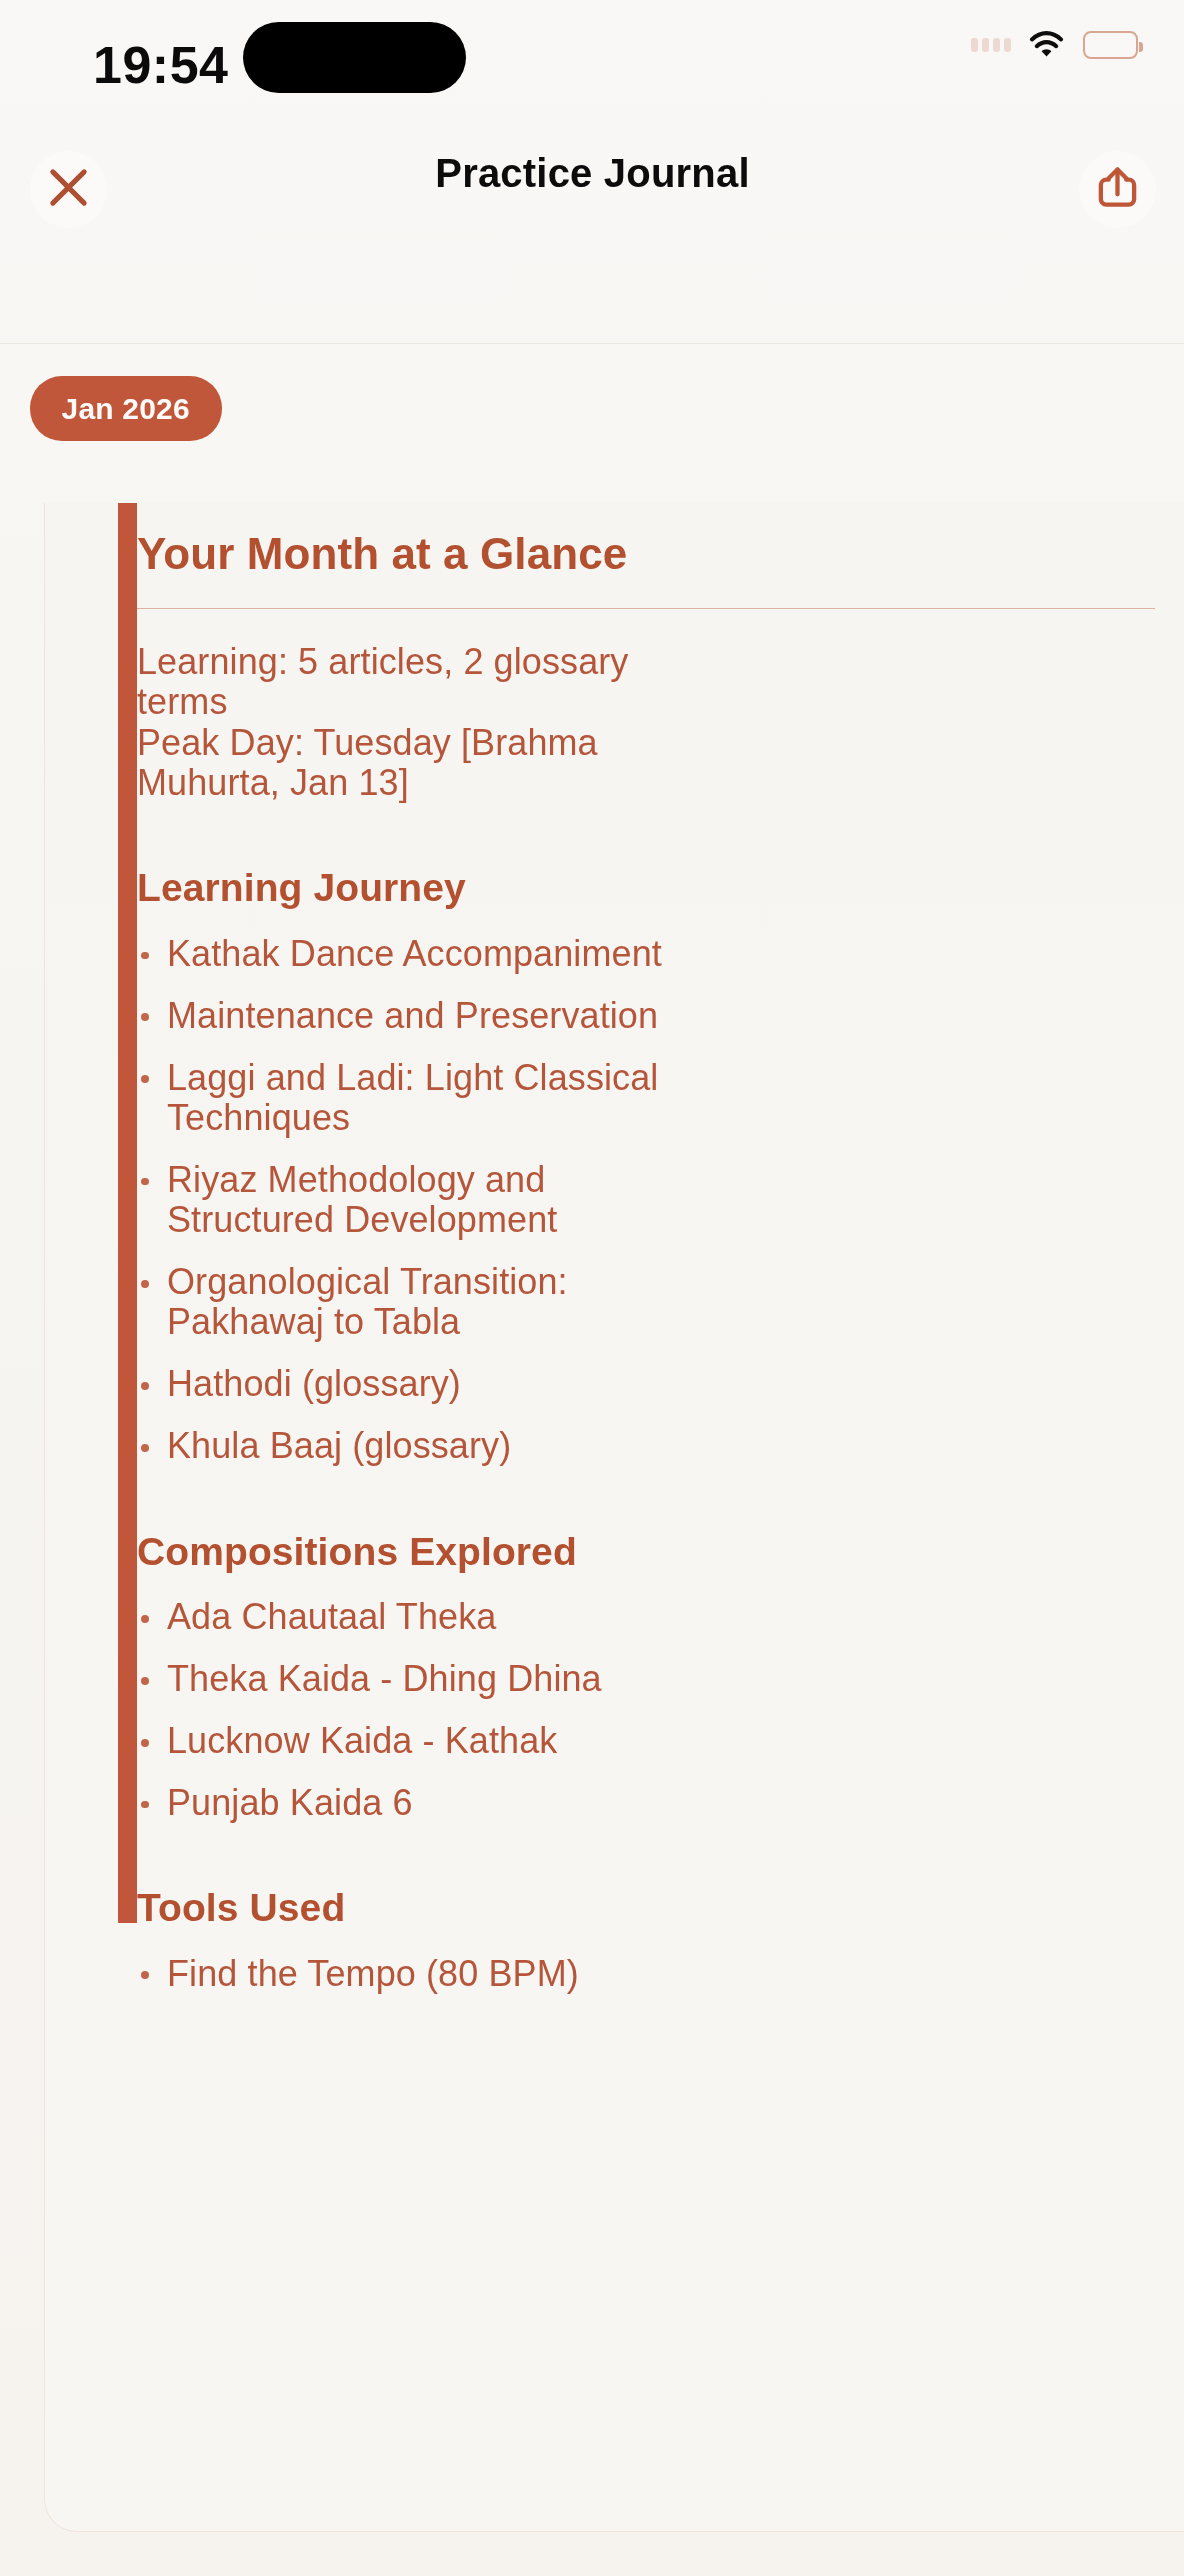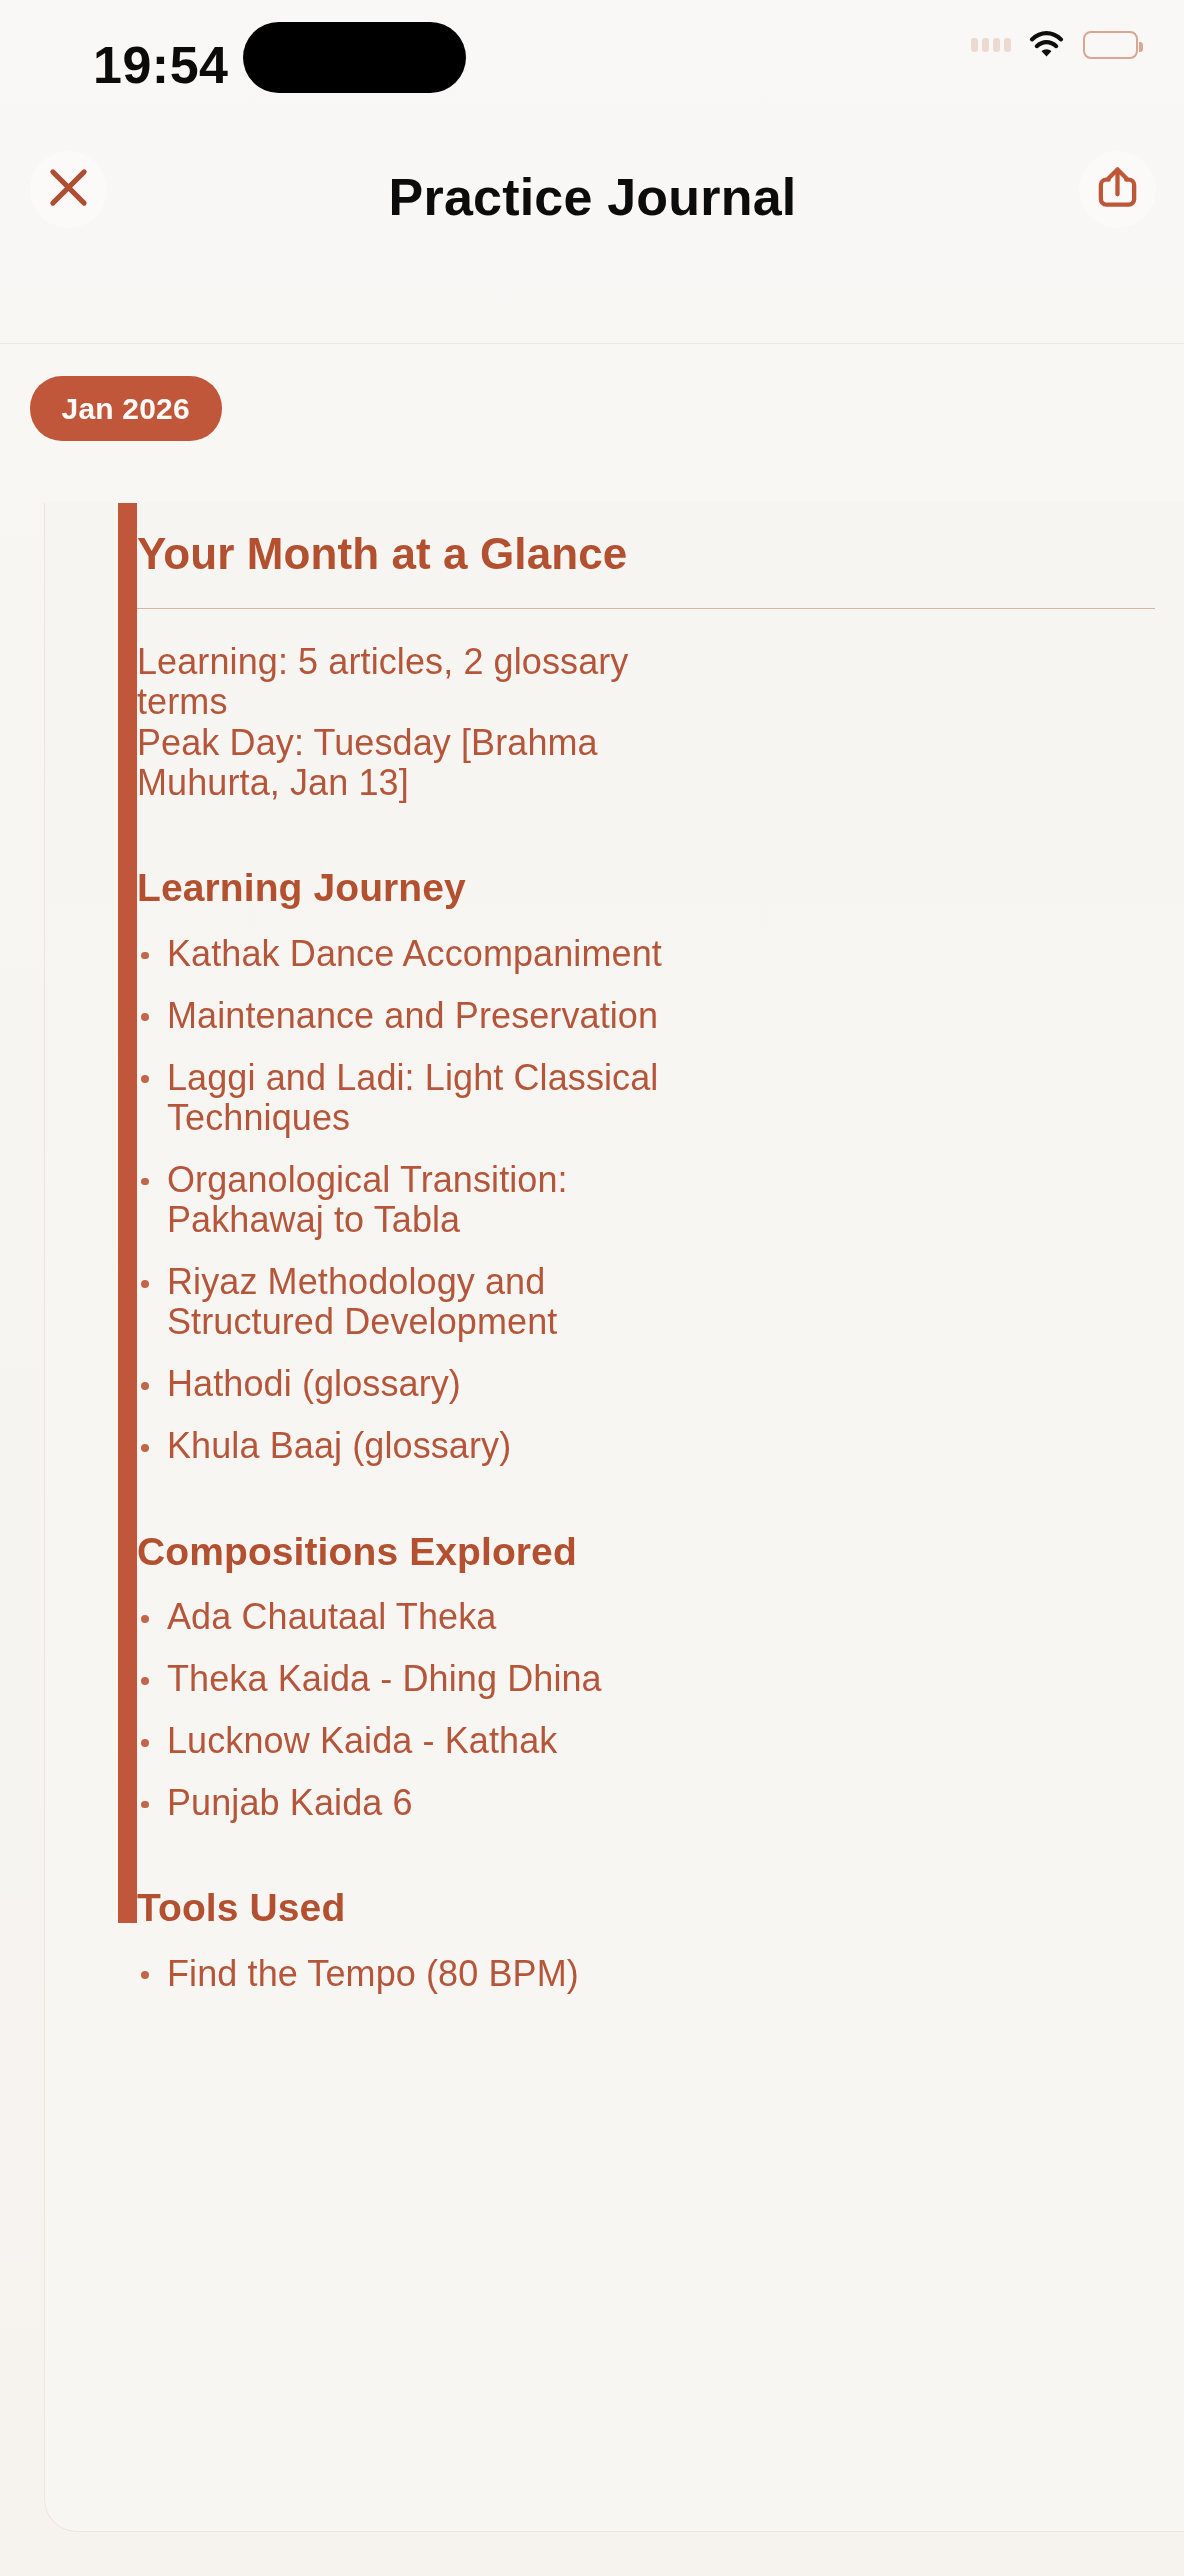--- a/index.html
+++ b/index.html
@@ -59,23 +59,23 @@
   .hdr-btn {
     position:absolute; top:35px;
     width:77px; height:77px; border-radius:50%;
     background:#fbfaf8;
     display:flex; align-items:center; justify-content:center;
     cursor:pointer;
   }
   .hdr-btn.left { left:29.5px; }
   .hdr-btn.right { right:29.5px; }
   .hdr-title {
-    position:absolute; left:0; right:0; top:51px;
+    position:absolute; left:0; right:0; top:35px;
     text-align:center;
-    font-size:52px; font-weight:700; color:#0c0c0c;
+    font-size:40px; font-weight:700; color:#0c0c0c;
     letter-spacing:0.2px;
   }
 
   
   .pill-row { position:absolute; top:376px; left:0; width:100%; height:69px; }
   .month-pill {
     position:absolute; left:29.5px; top:0;
     height:65px; padding:0 32px;
     border-radius:32px;
     background:#c1573a;
@@ -206,22 +206,22 @@
       <div class="rule"></div>
 
       <div class="meta-line">Learning: 5 articles, 2 glossary terms</div>
       <div class="meta-line">Peak Day: Tuesday [Brahma Muhurta, Jan 13]</div>
 
       <div class="section-title">Learning Journey</div>
       <ul class="bullets">
         <li>Kathak Dance Accompaniment</li>
         <li>Maintenance and Preservation</li>
         <li>Laggi and Ladi: Light Classical Techniques</li>
+        <li>Riyaz Methodology and Structured Development</li>
         <li>Organological Transition: Pakhawaj to Tabla</li>
-        <li>Riyaz Methodology and Structured Development</li>
         <li>Hathodi (glossary)</li>
         <li>Khula Baaj (glossary)</li>
       </ul>
 
       <div class="section-title">Compositions Explored</div>
       <ul class="bullets">
         <li>Ada Chautaal Theka</li>
         <li>Theka Kaida - Dhing Dhina</li>
         <li>Lucknow Kaida - Kathak</li>
         <li>Punjab Kaida 6</li>

